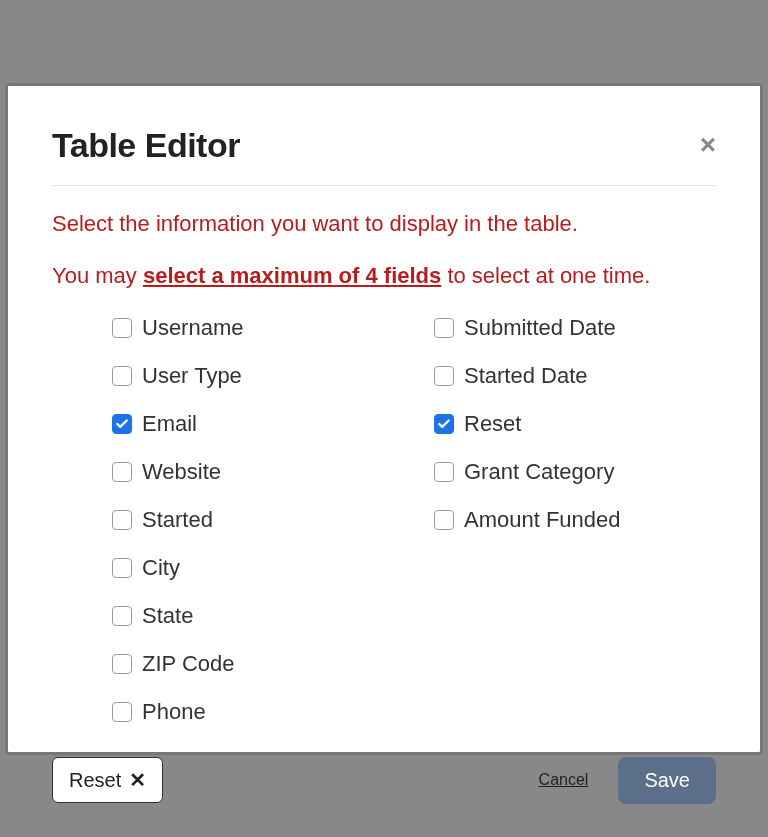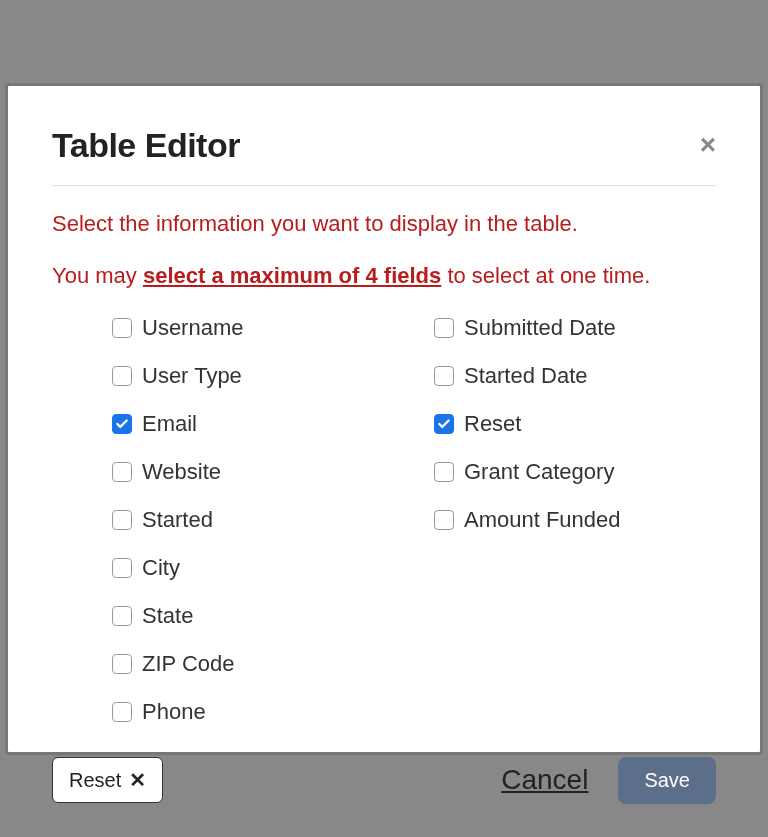--- a/index.html
+++ b/index.html
@@ -125,21 +125,21 @@
     .reset-btn .x {
       font-size: 20px;
       font-weight: 600;
     }
     .footer-right {
       display: flex;
       align-items: center;
       gap: 30px;
     }
     .cancel-link {
-      font-size: 28px;
+      font-size: 16px;
       color: #222;
       text-decoration: underline;
       cursor: pointer;
       background: none;
       border: none;
     }
     .save-btn {
       background: #5c6f8a;
       color: #fff;
       border: none;

